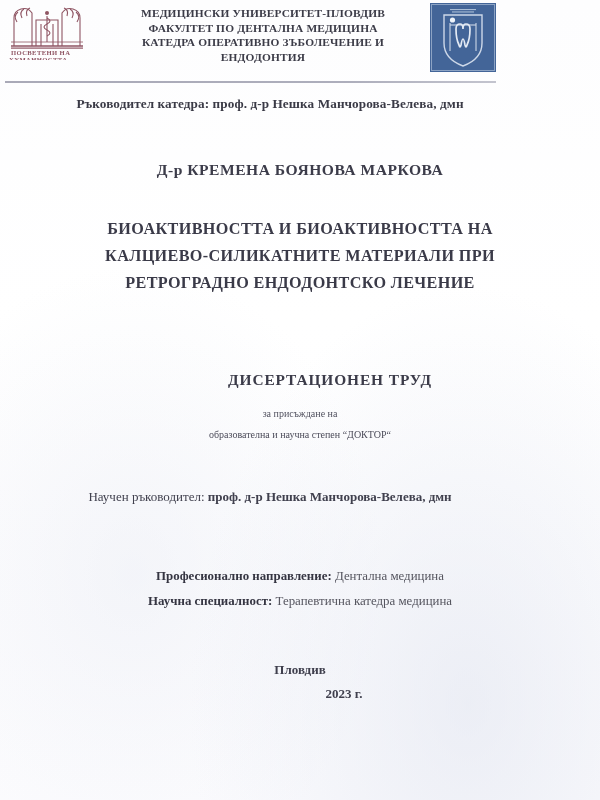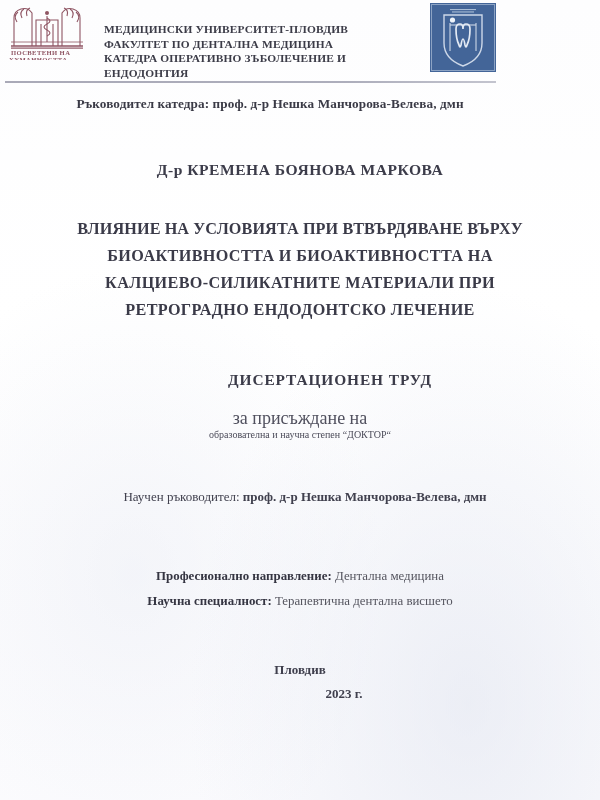--- a/index.html
+++ b/index.html
@@ -47,22 +47,23 @@
     left: 430px;
     top: 3px;
     width: 66px;
     height: 69px;
   }
   .logo-right svg { display: block; width: 66px; height: 69px; }
 
   .uni-block {
     position: absolute;
     left: 104px;
-    top: 22px;
+    top: 6px;
     width: 318px;
+    text-align: center;
   }
   .uni-line {
     font-family: "Liberation Serif", "DejaVu Serif", serif;
     font-weight: bold;
     font-size: 11.4px;
     line-height: 14.6px;
     letter-spacing: 0.15px;
     color: #3c3c48;
     white-space: nowrap;
   }
@@ -133,43 +134,42 @@
     letter-spacing: 0.9px;
     color: #3b3b49;
     padding-left: 30px;
   }
   .diss-sub1 {
     position: absolute;
     left: 0;
     top: 408px;
     width: 600px;
     text-align: center;
-    font-size: 18px;
+    font-size: 10px;
     color: #50505e;
   }
   .diss-sub2 {
     position: absolute;
     left: 0;
     top: 429px;
     width: 600px;
     text-align: center;
     font-size: 10px;
     color: #4b4b59;
   }
 
   .supervisor {
     position: absolute;
-    left: 7px;
+    left: 0;
     top: 489px;
     width: 540px;
     text-align: center;
     font-size: 13px;
     color: #40404e;
     white-space: nowrap;
-    padding-left: 28px;
   }
   .supervisor .label { font-weight: normal; }
   .supervisor .value { font-weight: bold; }
 
   
   .meta {
     position: absolute;
     left: 0;
     top: 564px;
     width: 600px;
@@ -276,39 +276,38 @@
     </div>
 
     <div class="divider"></div>
 
     <div class="head-supervisor">Ръководител катедра: проф. д-р Нешка Манчорова-Велева, дмн</div>
   </div>
 
   <div class="author">Д-р КРЕМЕНА БОЯНОВА МАРКОВА</div>
 
   <div class="title-block">
-    <div class="title-line first">ВЛИЯНИЕ НА УСЛОВИЯТА ПРИ ВТВЪРДЯВАНЕ ВЪРХУ</div>
     <div class="title-line">БИОАКТИВНОСТТА И БИОАКТИВНОСТТА НА</div>
     <div class="title-line">КАЛЦИЕВО-СИЛИКАТНИТЕ МАТЕРИАЛИ ПРИ</div>
     <div class="title-line">РЕТРОГРАДНО ЕНДОДОНТСКО ЛЕЧЕНИЕ</div>
   </div>
 
   <div class="diss-title">ДИСЕРТАЦИОНЕН ТРУД</div>
   <div class="diss-sub1">за присъждане на</div>
   <div class="diss-sub2">образователна и научна степен “ДОКТОР“</div>
 
   <div class="supervisor">
     <span class="label">Научен ръководител: </span><span class="value">проф. д-р Нешка Манчорова-Велева, дмн</span>
   </div>
 
   <div class="meta">
     <div class="meta-row">
       <span class="label">Професионално направление: </span><span class="value">Дентална медицина</span>
     </div>
     <div class="meta-row">
-      <span class="label">Научна специалност: </span><span class="value">Терапевтична дентална висшето</span>
+      <span class="label">Научна специалност: </span><span class="value">Терапевтична катедра медицина</span>
     </div>
   </div>
 
   <div class="city">Пловдив</div>
   <div class="year">2023 г.</div>
 
 </div>
 
 </body></html>

